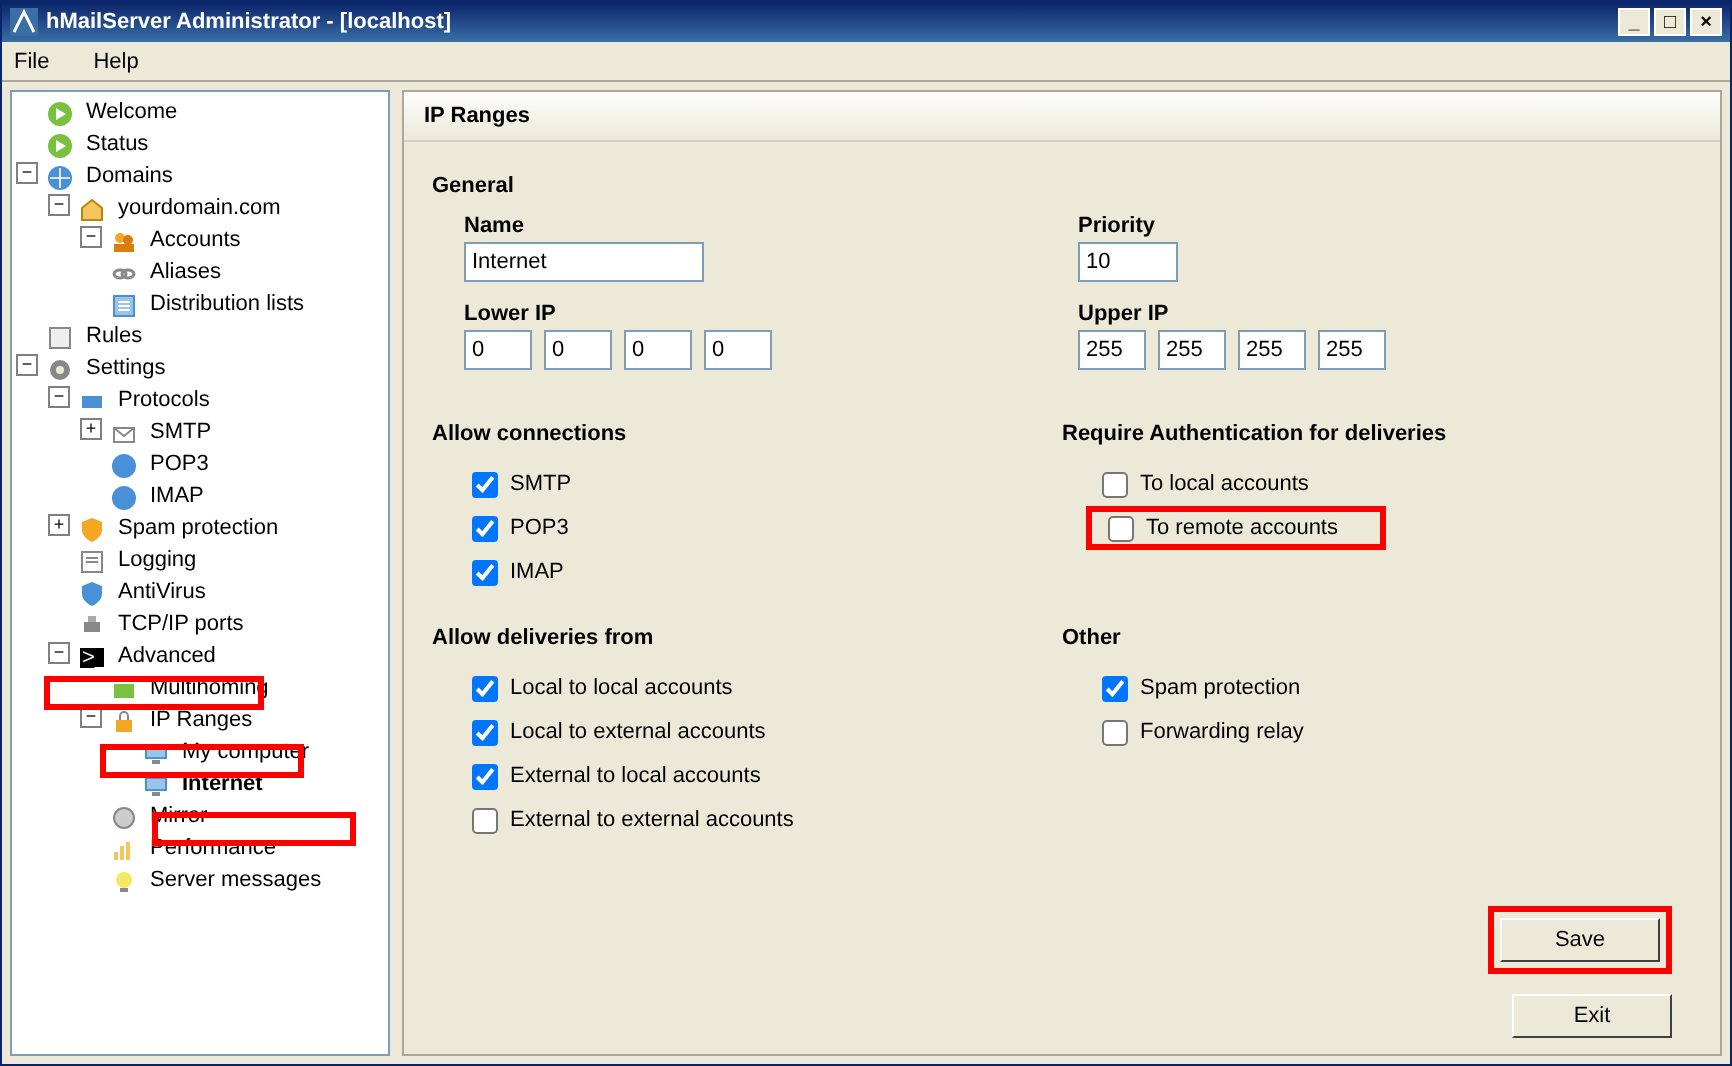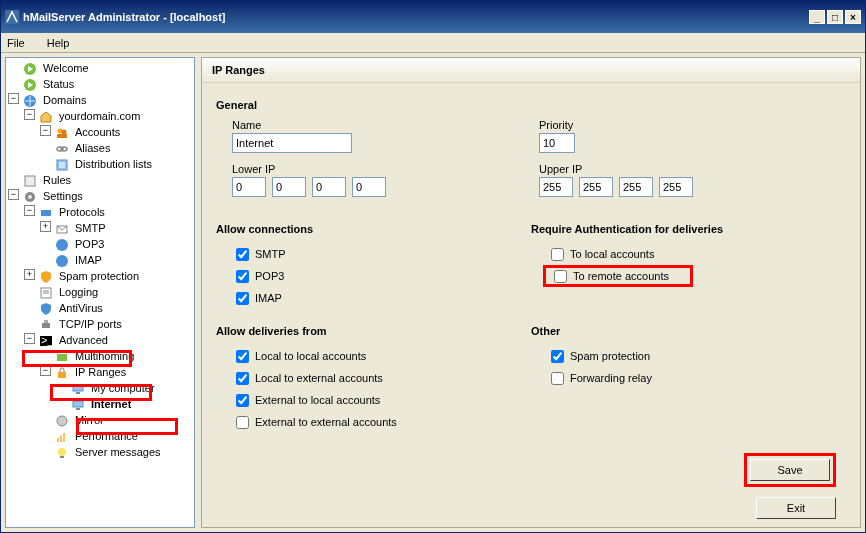--- a/index.html
+++ b/index.html
@@ -1,18 +1,18 @@
 <!DOCTYPE html>
 <html><head>
 <meta charset="utf-8">
 <style>
 * { box-sizing: border-box; font-family: Tahoma, sans-serif; font-size: 11px; }
 body { margin: 0; background: #ece9d8; }
 .window { width: 866px; height: 533px; border: 1px solid #0a246a; background: #ece9d8; display: flex; flex-direction: column; }
-.titlebar { height: 32px; background: linear-gradient(#0a246a,#3a6ea5); color: #fff; display: flex; align-items: center; padding: 0 4px; font-weight: bold; }
+.titlebar { height: 20px; background: linear-gradient(#0a246a,#3a6ea5); color: #fff; display: flex; align-items: center; padding: 0 4px; font-weight: bold; }
 .titlebar .icon { width: 14px; height: 14px; margin-right: 4px; display:inline-flex; align-items:center; justify-content:center;}
 .titlebar .spacer { flex: 1; }
 .titlebar .wbtn { width: 16px; height: 14px; background: #ece9d8; border: 1px solid #fff; margin-left: 2px; color:#000; display:flex; align-items:center; justify-content:center; font-size:10px; font-weight:bold;}
 .menubar { height: 20px; display: flex; align-items: center; padding: 2px 6px; gap: 22px; background:#ece9d8; border-bottom:1px solid #aca899;}
 .body { flex: 1; display: flex; padding: 4px; gap: 6px; position:relative;}
 .tree-pane { width: 190px; background: #fff; border: 1px solid #7f9db9; overflow: auto; padding: 2px 0; position:relative;}
 .tree ul { list-style: none; margin: 0; padding-left: 16px; }
 .tree > ul { padding-left: 2px; }
 .tree li { white-space: nowrap; }
 .node { display: flex; align-items: flex-start; height: 16px; padding: 1px 0; }
@@ -22,21 +22,21 @@
 .label { padding: 1px 2px; }
 .label.selected { font-weight: bold; }
 .hl-red { border: 3px solid #ff0000; }
 .content { flex: 1; background: #ece9d8; border: 1px solid #aca899; display:flex; flex-direction:column; padding: 0;}
 .content-title { background: linear-gradient(#fdfdfd,#ece9d8); padding: 6px 10px; font-weight: bold; border-bottom:1px solid #d4d0c8;}
 .content-body { flex:1; padding: 10px 14px; position:relative;}
 .section-heading { font-weight: bold; margin: 6px 0 8px; }
 .row { display:flex; }
 .col { flex:1; }
 .field-group { margin-bottom: 10px; }
-.field-label { margin-bottom: 2px; }
+.field-label { margin-bottom: 2px; font-weight: bold; }
 input.txt { border: 1px solid #7f9db9; height: 20px; padding: 1px 3px; background:#fff;}
 .ip-group input { width: 34px; margin-right: 6px; text-align:left;}
 .chk-row { display:flex; align-items:center; height: 22px; }
 .chk-row input { margin-right: 6px; }
 .buttons { position:absolute; right: 24px; bottom: 8px; display:flex; flex-direction:column; gap:10px; align-items:flex-end;}
 button.winbtn { width: 80px; height: 22px; background: #ece9d8; border: 1px solid #404040; border-top-color:#fff; border-left-color:#fff; }
 .hl-save { padding: 3px; border: 3px solid #ff0000; }
 .tree-hl { position:absolute; border:3px solid #ff0000; pointer-events:none; }
 svg { display:block; }
 </style>
@@ -387,21 +387,21 @@
         <div class="row" style="padding-left:16px;">
           <div class="col">
             <div class="field-group">
               <div class="field-label">Name</div>
               <input class="txt" style="width: 120px;" value="Internet">
             </div>
           </div>
           <div class="col">
             <div class="field-group">
               <div class="field-label">Priority</div>
-              <input class="txt" style="width: 36px;" value="10">
+              <input class="txt" style="width: 50px;" value="10">
             </div>
           </div>
         </div>
         <div class="row" style="padding-left:16px;">
           <div class="col">
             <div class="field-group">
               <div class="field-label">Lower IP</div>
               <div class="ip-group">
                 <input class="txt" value="0" style=""><input class="txt" value="0" style=""><input class="txt" value="0" style=""><input class="txt" value="0" style="">
               </div>

